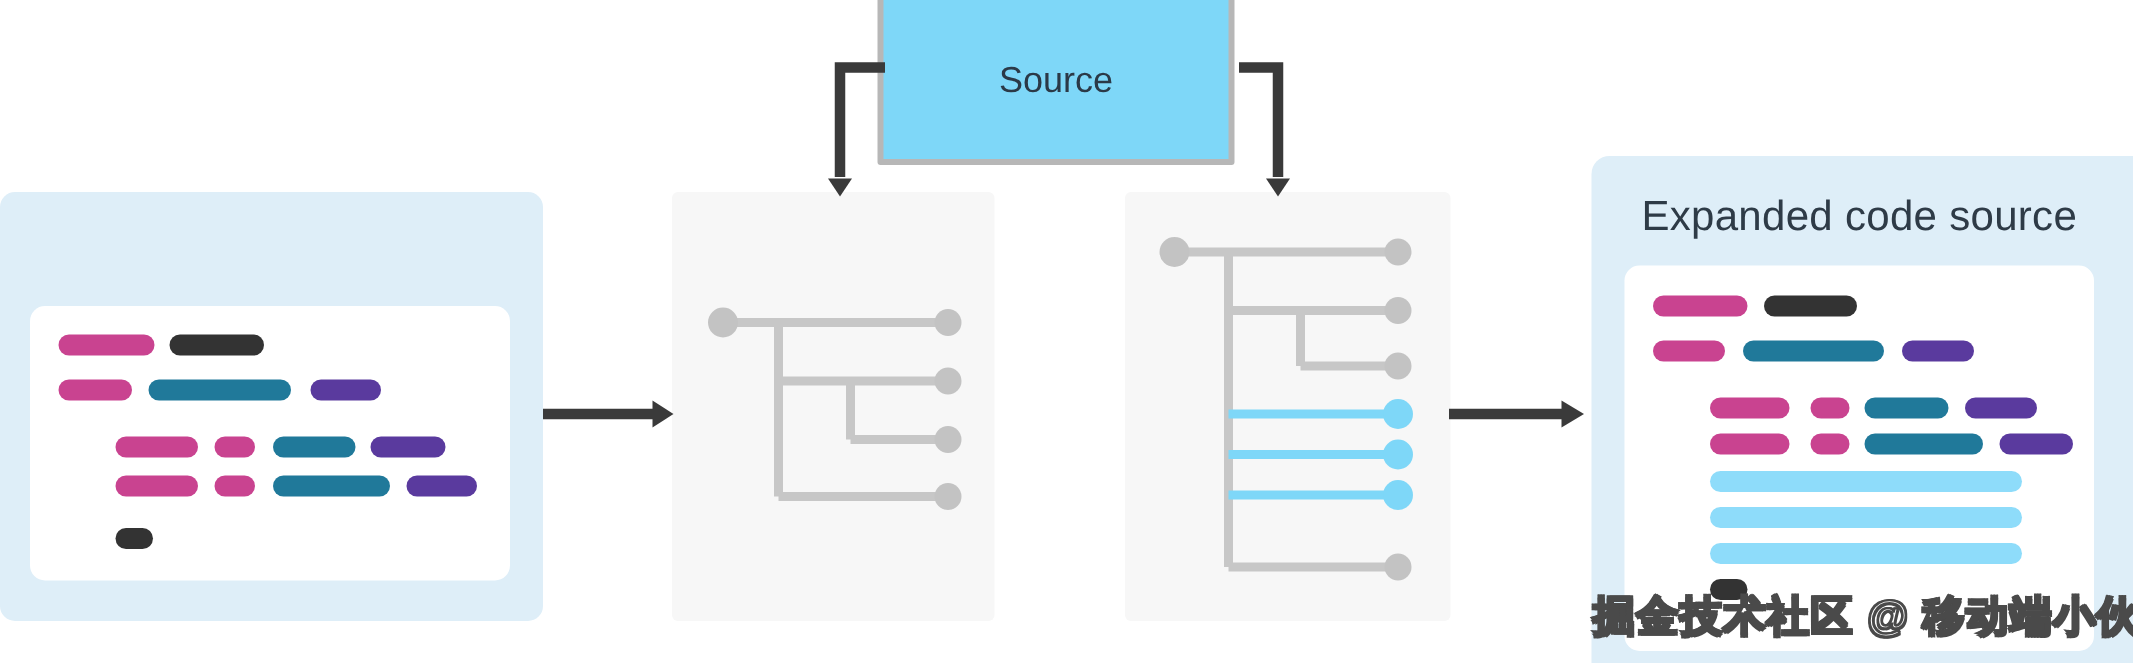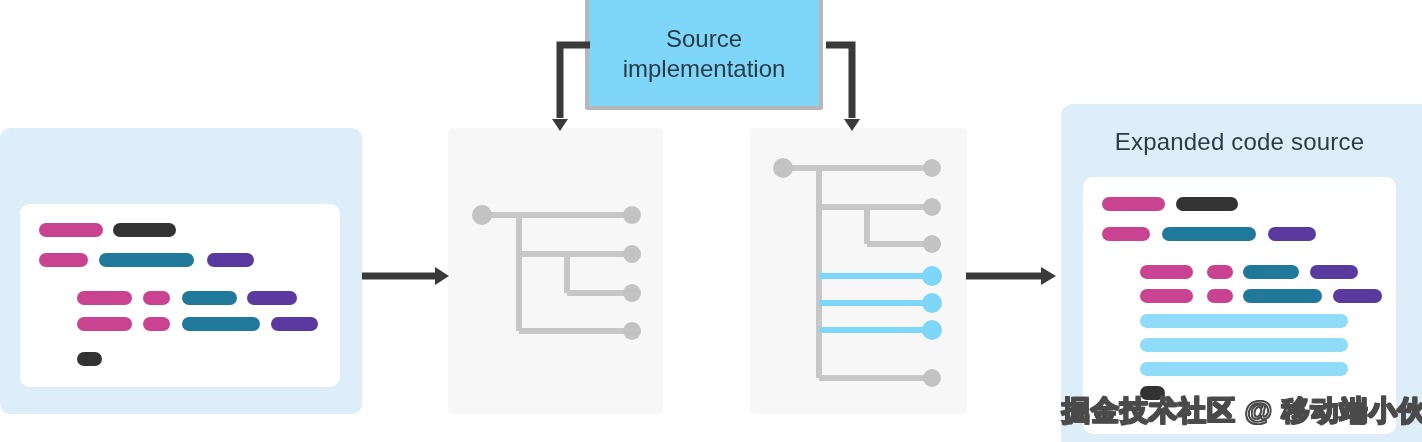--- a/index.html
+++ b/index.html
@@ -1,21 +1,21 @@
 <!DOCTYPE html>
 <html><head>
 <meta charset="utf-8">
 <style>
   html,body{margin:0;padding:0;background:#ffffff;}
   #canvas{position:relative;width:1422px;height:442px;overflow:hidden;background:#ffffff;
           font-family:"Liberation Sans", sans-serif;}
   .panel{position:absolute;}
   .panel-blue{background:#deeef8;border-radius:10px;}
   .panel-gray{background:#f7f7f7;border-radius:4px;}
-  .panel-title{position:absolute;text-align:center;font-size:24px;font-weight:500;color:#2e3b47;letter-spacing:.2px;}
+  .panel-title{position:absolute;text-align:center;font-size:28px;font-weight:500;color:#2e3b47;letter-spacing:.2px;}
   .card{position:absolute;background:#ffffff;border-radius:10px;}
   .pill{position:absolute;height:14px;border-radius:7px;}
   #macro-box{position:absolute;left:585px;top:-10px;width:230px;height:104px;
              background:#7ed7f8;border:4px solid #b7b7b7;border-radius:2px;
              display:flex;flex-direction:column;justify-content:center;align-items:center;
              padding-top:8px;box-sizing:content-box;}
   #macro-box .line{font-size:24px;color:#2b3947;line-height:30px;font-weight:500;}
   #diagram-svg{position:absolute;left:0;top:0;pointer-events:none;}
   #watermark{position:absolute;left:1062px;top:392px;font-size:28px;font-weight:700;color:#ffffff;
              white-space:nowrap;letter-spacing:1px;
@@ -33,21 +33,20 @@
   <div class="panel panel-gray" style="left:448px;top:128px;width:215px;height:286px;"></div>
 
   <div class="panel panel-gray" style="left:750px;top:128px;width:217px;height:286px;"></div>
 
   <div class="panel panel-blue" style="left:1061px;top:104px;width:361px;height:338px;border-radius:12px 0 0 0;"></div>
   <div class="panel-title" style="left:1083px;top:128px;width:313px;">Expanded code source</div>
   <div class="card" style="left:1083px;top:177px;width:313px;height:257px;"></div>
 
   <div id="macro-box">
     <div class="line">Source</div>
-    <div class="line">implementation</div>
   </div>
 
   <div id="pills">
       <div class="pill" style="left: 39px; top: 223px; width: 64px; background: rgb(201, 67, 144);"></div>
       <div class="pill" style="left: 113px; top: 223px; width: 63px; background: rgb(51, 51, 51);"></div>
       <div class="pill" style="left: 39px; top: 253px; width: 49px; background: rgb(201, 67, 144);"></div>
       <div class="pill" style="left: 99px; top: 253px; width: 95px; background: rgb(32, 121, 154);"></div>
       <div class="pill" style="left: 207px; top: 253px; width: 47px; background: rgb(90, 58, 158);"></div>
       <div class="pill" style="left: 77px; top: 291px; width: 55px; background: rgb(201, 67, 144);"></div>
       <div class="pill" style="left: 143px; top: 291px; width: 27px; background: rgb(201, 67, 144);"></div>

